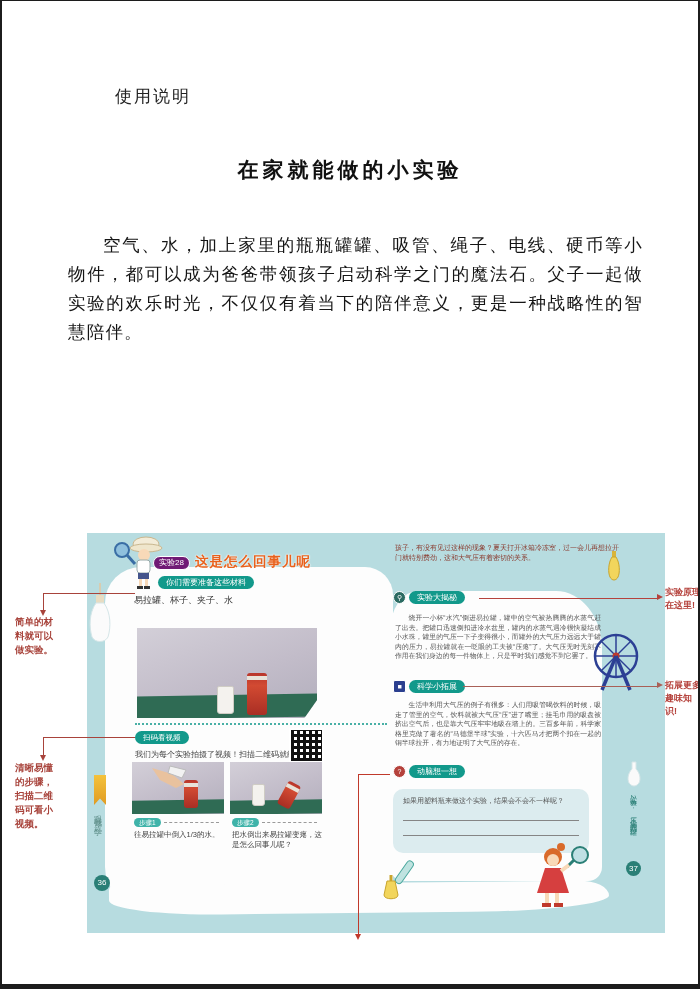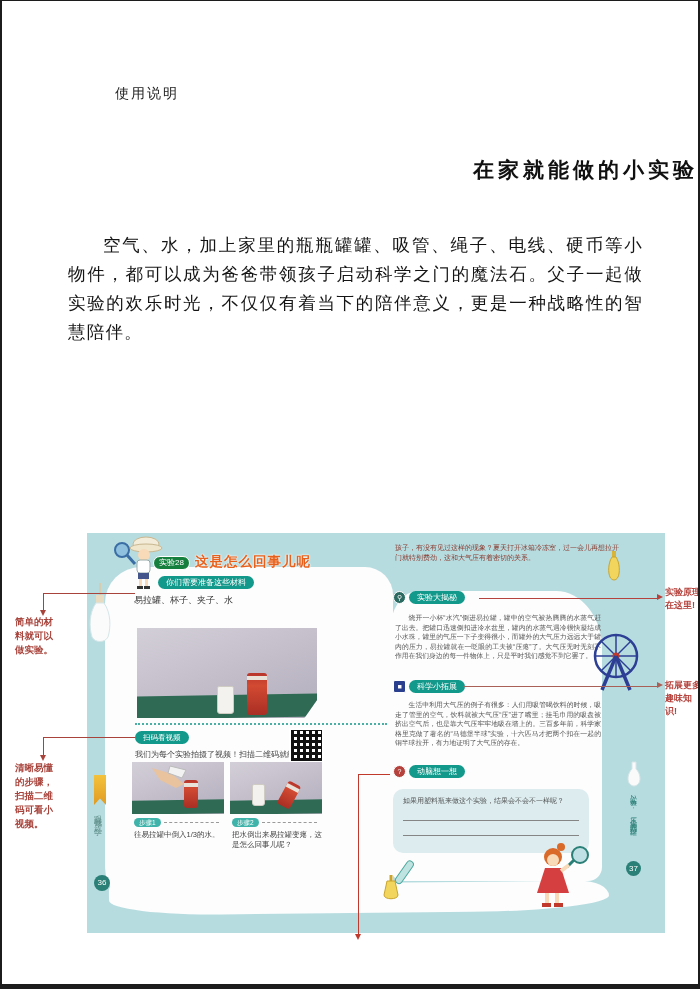--- a/index.html
+++ b/index.html
@@ -2,34 +2,34 @@
 <html><head>
 <meta charset="utf-8">
 <style>
   html,body{margin:0;padding:0;background:#e9e9e9;}
   *{box-sizing:border-box;}
   .sheet{
     position:relative;width:700px;height:989px;background:#ffffff;
     border:2px solid #1c1c1c;border-top-width:1px;border-bottom-width:5px;
     font-family:"Liberation Sans",sans-serif;overflow:hidden;
   }
-  .section-label{position:absolute;left:113px;top:84px;font-size:14px;color:#222;letter-spacing:2px;}
-  .doc-title{position:absolute;left:0;right:0;top:155px;text-align:right;font-size:21px;font-weight:bold;letter-spacing:4px;color:#101010;font-family:"DejaVu Sans",sans-serif;}
+  .section-label{position:absolute;left:113px;top:84px;font-size:17px;color:#222;letter-spacing:2px;}
+  .doc-title{position:absolute;left:0;right:0;top:155px;text-align:center;font-size:21px;font-weight:bold;letter-spacing:4px;color:#101010;font-family:"DejaVu Sans",sans-serif;}
   .para{position:absolute;left:66px;width:575px;font-size:17.5px;line-height:29px;color:#151515;text-align:justify;text-indent:2em;letter-spacing:1.2px;font-family:"Liberation Serif",serif;}
   .para1{top:212px;}
   .para2{top:332px;}
 
   
   .figure{position:absolute;left:85px;top:532px;width:578px;height:400px;background:#b7dce0;}
   .page-left{position:absolute;left:18px;top:34px;width:288px;height:342px;background:#fdfdfd;border-radius:36px 28px 22px 42px;}
   .page-right{position:absolute;left:303px;top:58px;width:212px;height:290px;background:#fdfdfd;border-radius:28px 46px 14px 14px / 40px 58px 14px 14px;}
   .bottom-wave{position:absolute;left:22px;top:350px;width:500px;height:30px;background:#fdfdfd;border-radius:10px 60px 55% 45% / 10px 30px 100% 100%;transform:rotate(-0.6deg);}
 
   
-  .lp-badge{position:absolute;left:66px;top:23px;background:#15803d;color:#fff;font-size:8px;line-height:12px;padding:0 5px;border-radius:7px;border:1px solid #fff;}
+  .lp-badge{position:absolute;left:66px;top:23px;background:#701a75;color:#fff;font-size:8px;line-height:12px;padding:0 5px;border-radius:7px;border:1px solid #fff;}
   .lp-title{position:absolute;left:108px;top:20px;font-size:13.5px;font-weight:bold;color:#e8611c;letter-spacing:1px;text-shadow:0 0 2px #fff,0 0 2px #fff;}
   .pill{background:#12998b;color:#fff;border-radius:8px;font-size:8px;line-height:13px;padding:0 8px;display:inline-block;white-space:nowrap;}
   .materials-pill{position:absolute;left:47px;top:43px;margin-left:24px;}
   .materials-text{position:absolute;left:47px;top:61px;font-size:9px;color:#333;}
   .photo{background:linear-gradient(160deg,#d3cfd8 0%,#c2bcc9 55%,#b2aebc 100%);position:absolute;overflow:hidden;}
   .photo .table{position:absolute;left:-4px;right:-4px;bottom:0;height:26%;background:#2f6b54;transform:rotate(-1deg);}
   .photo-main{left:50px;top:95px;width:180px;height:90px;clip-path:polygon(0 0,100% 0,100% 80%,93% 100%,0 100%);}
   .cup{position:absolute;width:17px;height:28px;background:#f4f2ee;border:1px solid #cfccc4;border-radius:2px 2px 3px 3px;}
   .can{position:absolute;width:20px;height:42px;background:linear-gradient(#b8352a,#d24a32 30%,#a92e24);border-radius:3px;}
   .can:before{content:"";position:absolute;left:0;right:0;top:3px;height:4px;background:#e8e2d8;}

